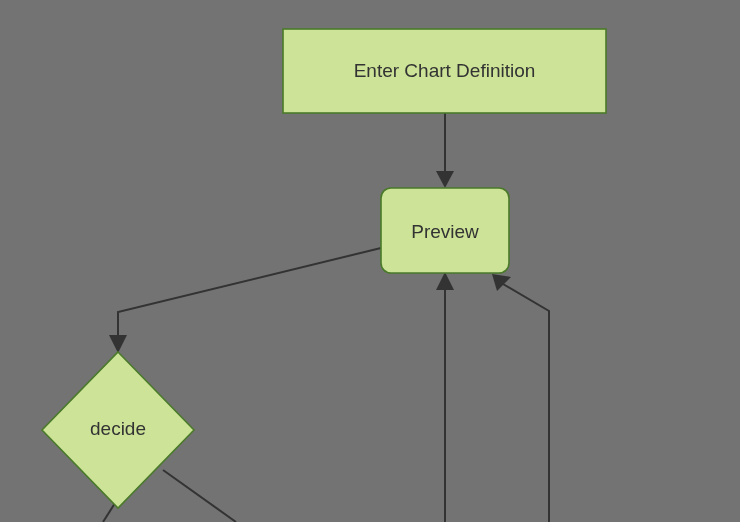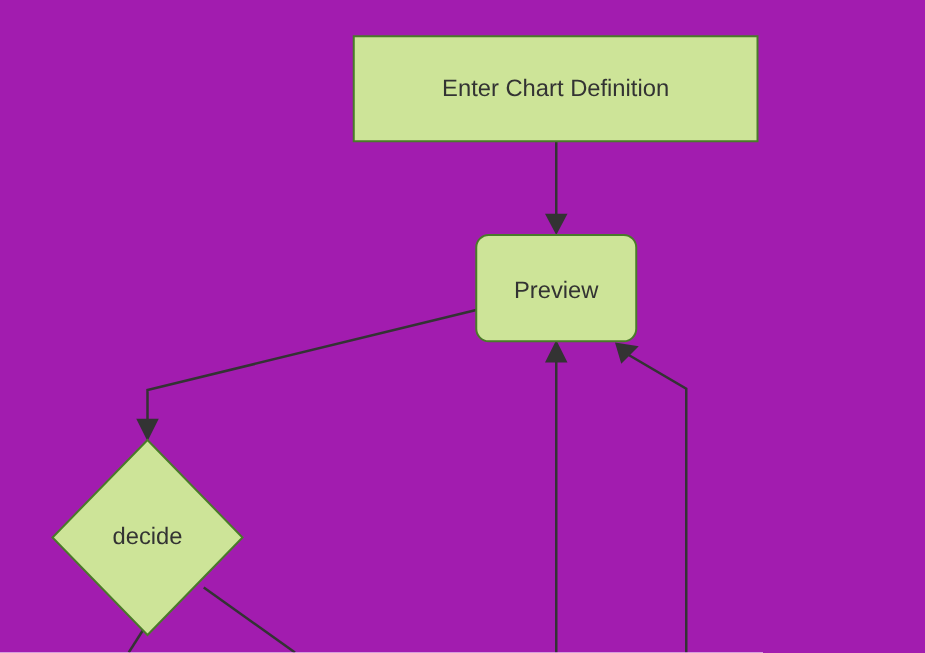--- a/index.html
+++ b/index.html
@@ -10,21 +10,21 @@
   body {
     width: 740px;
     height: 522px;
     font-family: "Liberation Sans", sans-serif;
     overflow: hidden;
   }
   #diagram-root {
     position: relative;
     width: 740px;
     height: 522px;
-    background: #a21caf;
+    background: #737373;
   }
   svg#flowchart {
     display: block;
     width: 740px;
     height: 522px;
   }
   .node-shape {
     stroke-width: 1.6px;
   }
   .node-label {

